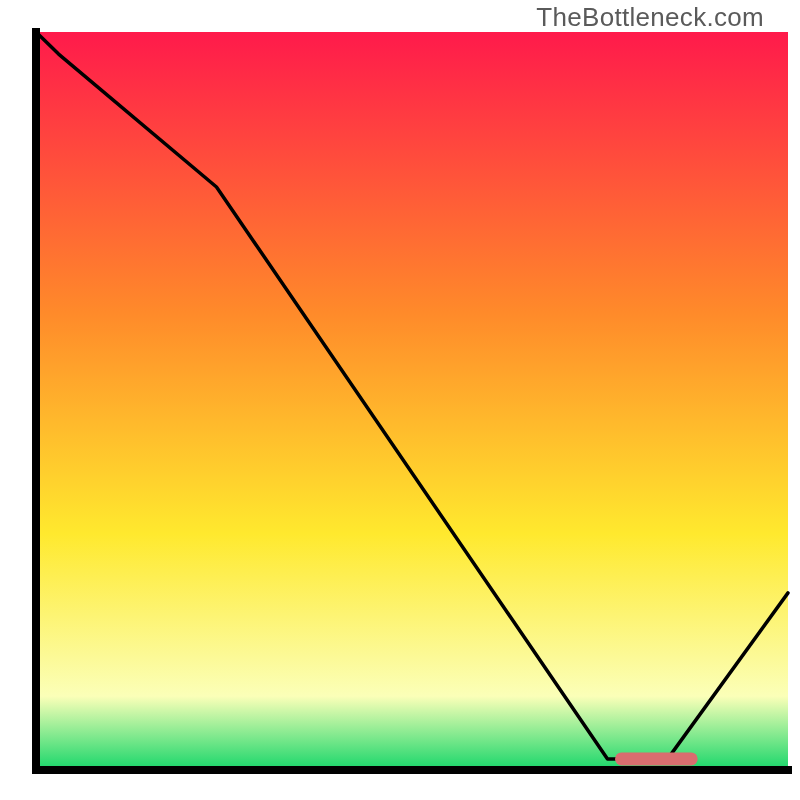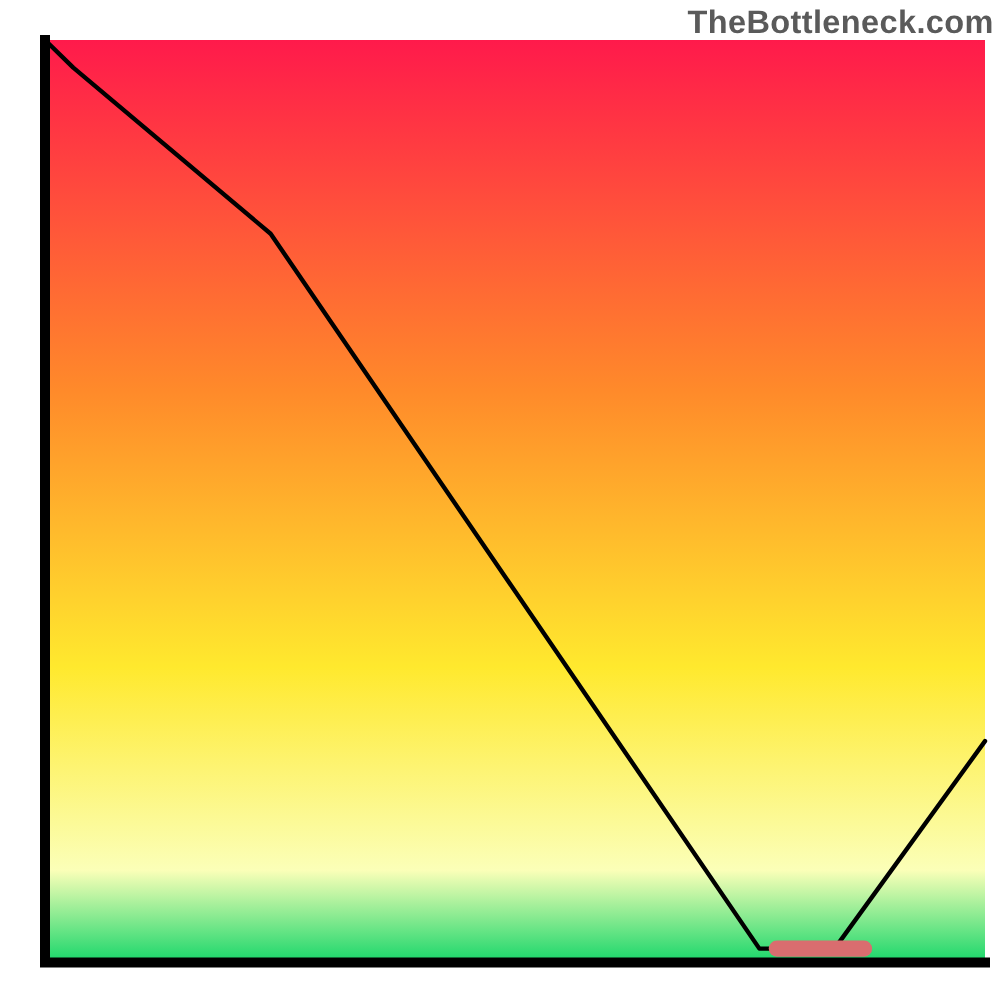--- a/index.html
+++ b/index.html
@@ -12,23 +12,23 @@
     overflow: hidden;
   }
   .container {
     position: relative;
     width: 800px;
     height: 800px;
   }
   .watermark {
     position: absolute;
     top: 2px;
-    right: 5px;
+    right: 36px;
     font-size: 26px;
-    font-weight: 700;
+    font-weight: 400;
     color: #5a5a5a;
     letter-spacing: 0.3px;
     z-index: 10;
   }
   svg.plot {
     position: absolute;
     top: 0;
     left: 0;
   }
 </style>

